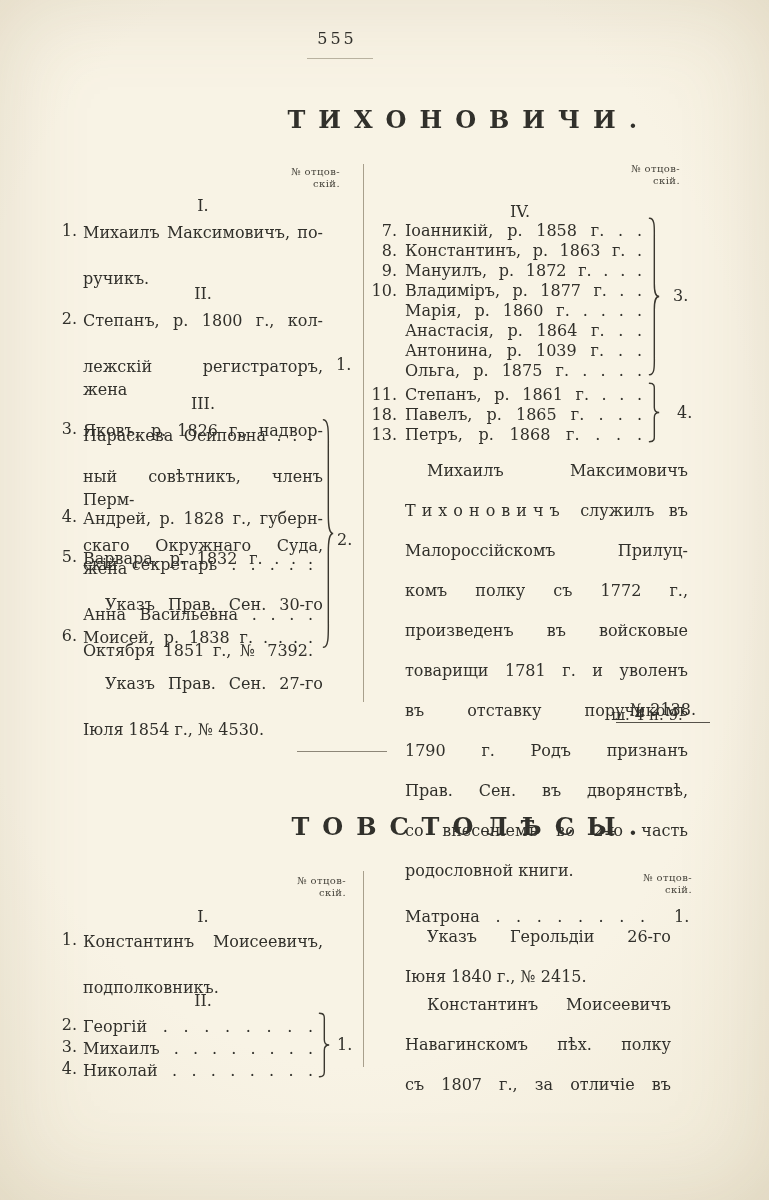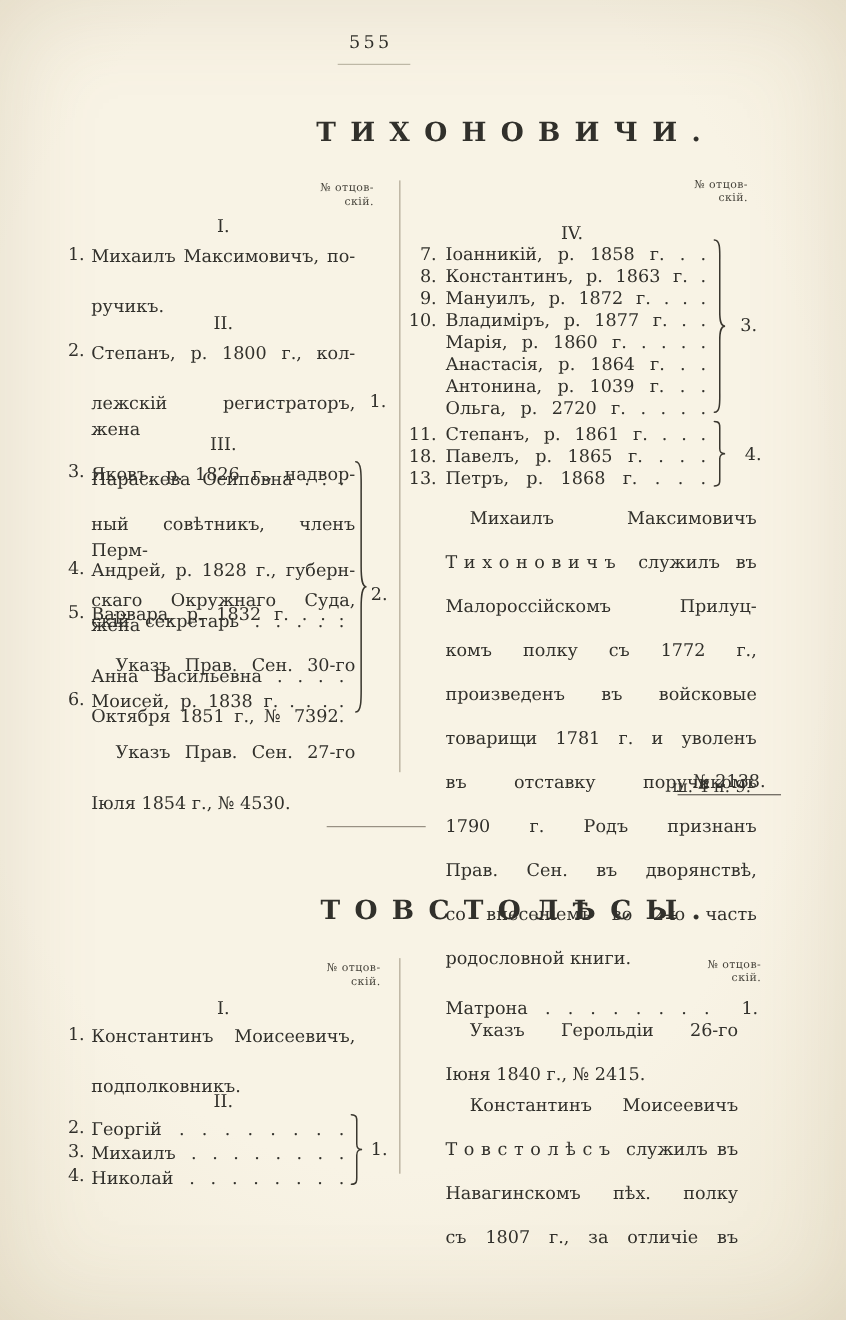--- a/index.html
+++ b/index.html
@@ -133,21 +133,21 @@
   <div class="abs item rcol" style="left:405px;top:301px;width:283px;">
     <div class="ln j pr46">Марія, р. 1860 г. . . . .</div>
   </div>
   <div class="abs item rcol" style="left:405px;top:321px;width:283px;">
     <div class="ln j pr46">Анастасія, р. 1864 г. . .</div>
   </div>
   <div class="abs item rcol" style="left:405px;top:341px;width:283px;">
     <div class="ln j pr46">Антонина, р. 1039 г. . .</div>
   </div>
   <div class="abs item rcol" style="left:405px;top:361px;width:283px;">
-    <div class="ln j pr46">Ольга, р. 2720 г. . . . .</div>
+    <div class="ln j pr46">Ольга, р. 1875 г. . . . .</div>
   </div>
 
   <svg class="abs brace" style="left:647px;top:215px;" width="13" height="163" viewBox="0 0 16 100" preserveAspectRatio="none">
     <path d="M3,2 C10,2 9,8 9,14 L9,42 C9,47 10,50 15,50 C10,50 9,53 9,58 L9,86 C9,92 10,98 3,98"></path>
   </svg>
   <div class="abs ref" style="left:673px;top:286px;">3.</div>
 
   <div class="abs item rcol" style="left:405px;top:385px;width:283px;">
     <span class="no-r">11.</span>
     <div class="ln j pr46">Степанъ, р. 1861 г. . . .</div>
@@ -231,18 +231,17 @@
   </div>
   <div class="abs ref" style="left:674px;top:907px;">1.</div>
 
   <div class="abs item rcol" style="left:405px;top:927px;width:266px;">
     <div class="ln j ind">Указъ Герольдіи 26-го</div>
     <div class="ln">Іюня 1840 г., № 2415.</div>
   </div>
 
   <div class="abs item rcol" style="left:405px;top:995px;width:266px;">
     <div class="ln j ind">Константинъ Моисеевичъ</div>
-    <div class="ln j"><span class="spname">Товстолѣсъ</span> <span>служилъ въ</span></div>
     <div class="ln j">Навагинскомъ пѣх. полку</div>
     <div class="ln j">съ 1807 г., за отличіе въ</div>
   </div>
 
 </div>
 
 </body></html>

